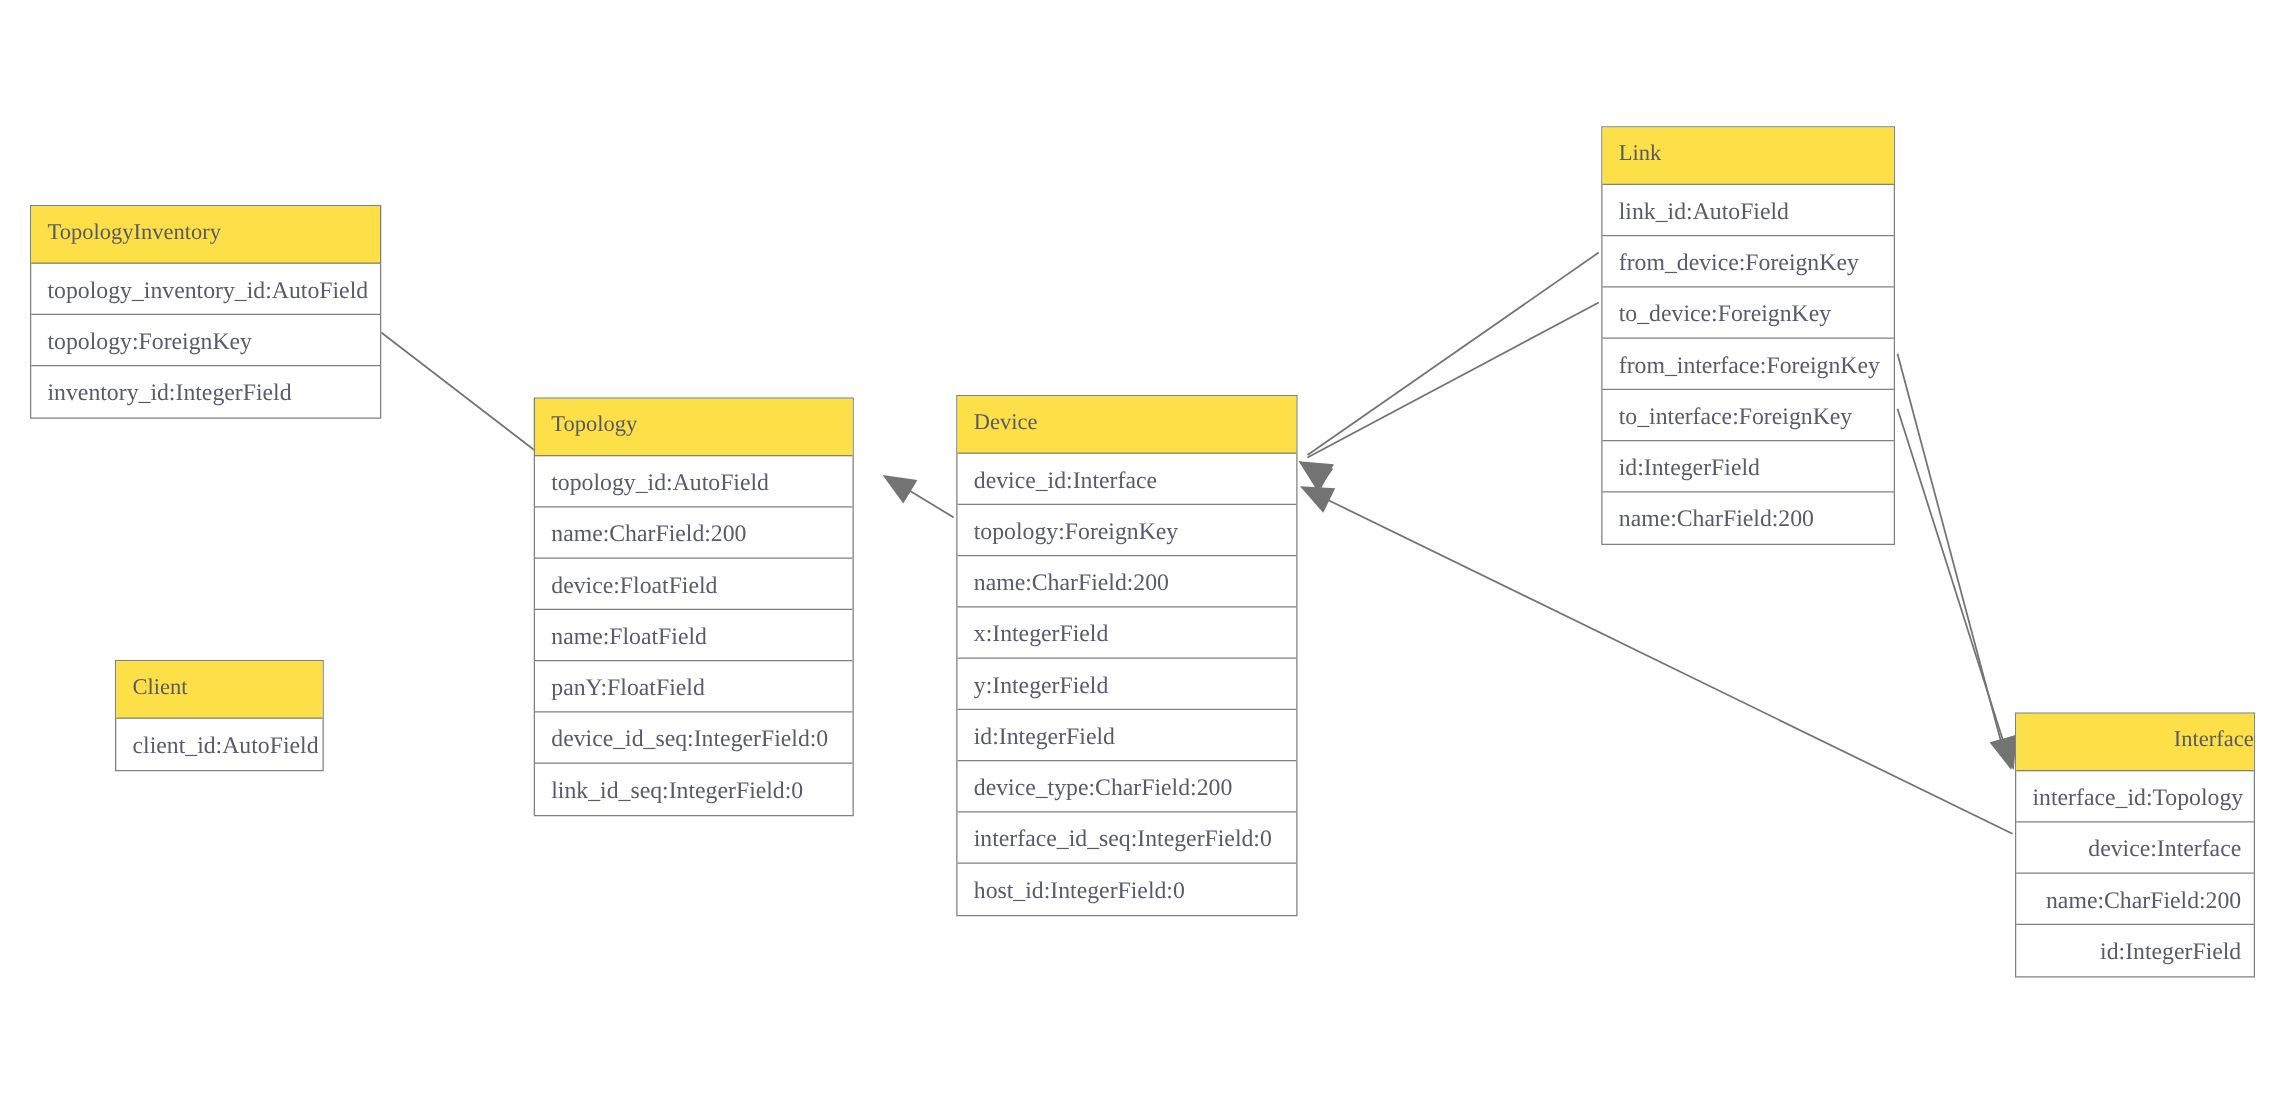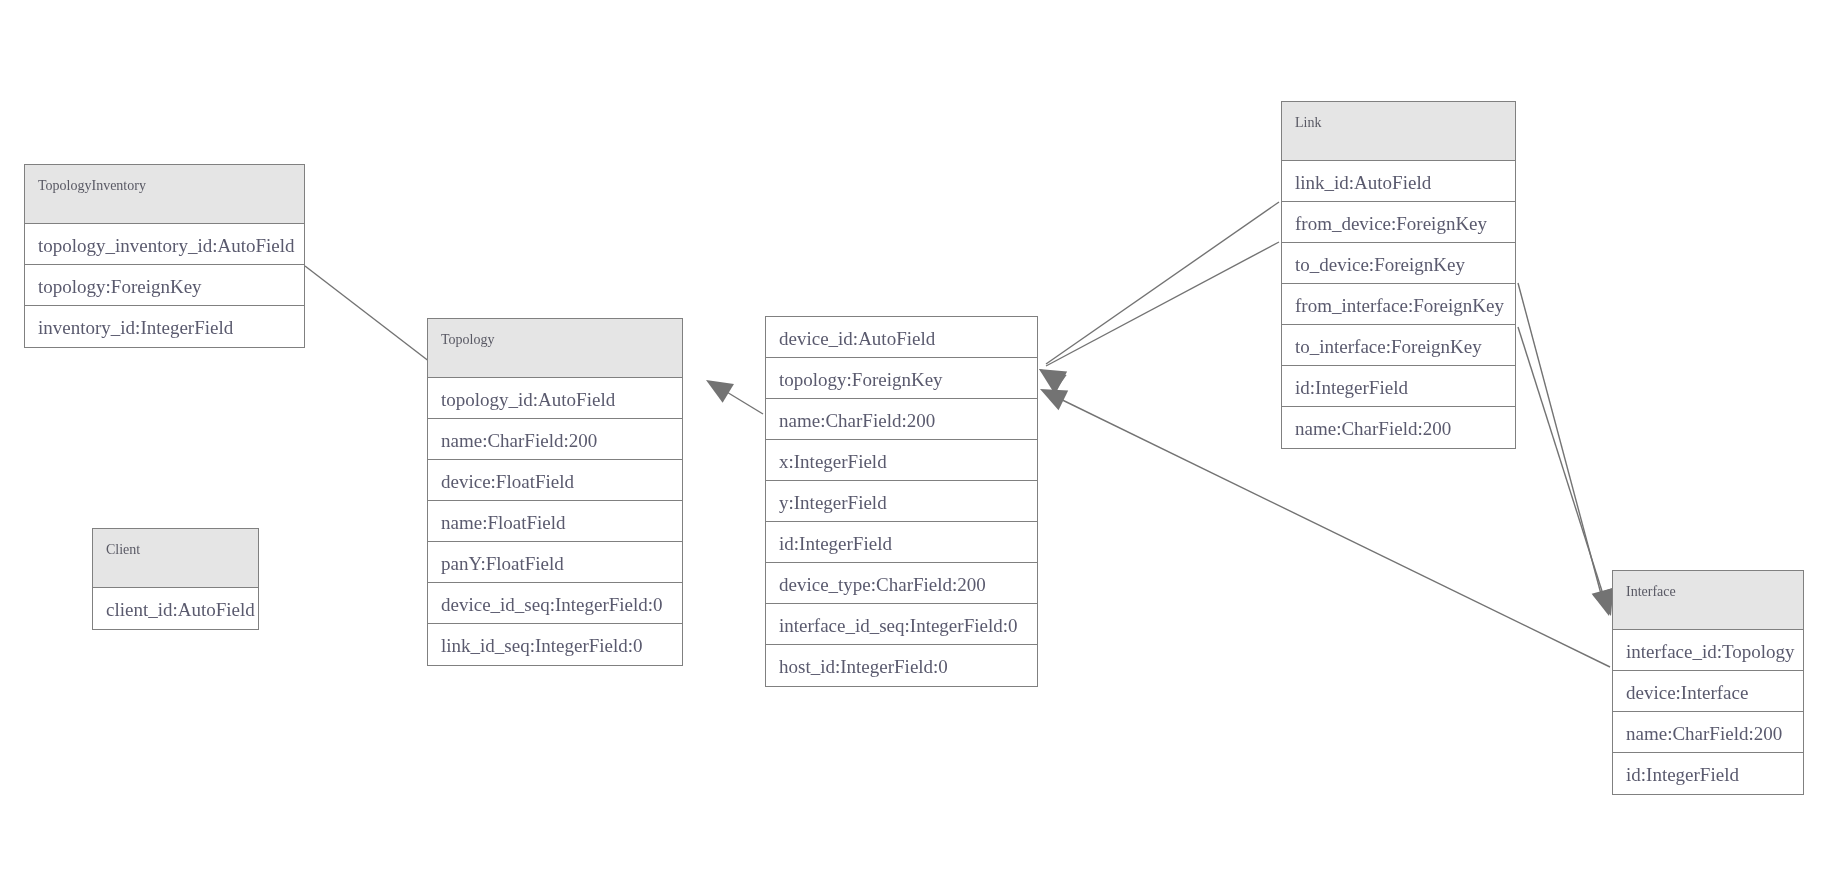--- a/index.html
+++ b/index.html
@@ -26,26 +26,26 @@
   }
   .entity {
     position: absolute;
     box-sizing: border-box;
     border: 1px solid #808080;
     background: #ffffff;
     z-index: 2;
   }
   .entity-header {
     box-sizing: border-box;
-    background: #e5e5e5;
+    background: #fde047;
     border-bottom: 1px solid #808080;
-    height: 59px;
+    height: 46px;
     line-height: 41px;
     padding: 0 0 0 13px;
-    font-size: 14px;
+    font-size: 18px;
     color: #595964;
     white-space: nowrap;
     overflow: hidden;
   }
   .entity-rows {
     display: block;
   }
   .entity-row {
     box-sizing: border-box;
     height: 41px;
@@ -118,22 +118,23 @@
           <div class="entity-row">topology_id:AutoField</div>
           <div class="entity-row">name:CharField:200</div>
           <div class="entity-row">device:FloatField</div>
           <div class="entity-row">name:FloatField</div>
           <div class="entity-row">panY:FloatField</div>
           <div class="entity-row">device_id_seq:IntegerField:0</div>
           <div class="entity-row">link_id_seq:IntegerField:0</div>
         </div>
       </div>
       <div class="entity" style="left: 765px; top: 316px; width: 273px;">
+        <div class="entity-header">Device</div>
         <div class="entity-rows">
-          <div class="entity-row">device_id:AutoField</div>
+          <div class="entity-row">device_id:Interface</div>
           <div class="entity-row">topology:ForeignKey</div>
           <div class="entity-row">name:CharField:200</div>
           <div class="entity-row">x:IntegerField</div>
           <div class="entity-row">y:IntegerField</div>
           <div class="entity-row">id:IntegerField</div>
           <div class="entity-row">device_type:CharField:200</div>
           <div class="entity-row">interface_id_seq:IntegerField:0</div>
           <div class="entity-row">host_id:IntegerField:0</div>
         </div>
       </div>
@@ -142,21 +143,21 @@
         <div class="entity-rows">
           <div class="entity-row">link_id:AutoField</div>
           <div class="entity-row">from_device:ForeignKey</div>
           <div class="entity-row">to_device:ForeignKey</div>
           <div class="entity-row">from_interface:ForeignKey</div>
           <div class="entity-row">to_interface:ForeignKey</div>
           <div class="entity-row">id:IntegerField</div>
           <div class="entity-row">name:CharField:200</div>
         </div>
       </div>
-      <div class="entity" style="left: 1612px; top: 570px; width: 192px;">
+      <div class="entity" style="left: 1612px; top: 570px; width: 192px; text-align: right;">
         <div class="entity-header">Interface</div>
         <div class="entity-rows">
           <div class="entity-row">interface_id:Topology</div>
           <div class="entity-row">device:Interface</div>
           <div class="entity-row">name:CharField:200</div>
           <div class="entity-row">id:IntegerField</div>
         </div>
       </div>
     </div>
 

